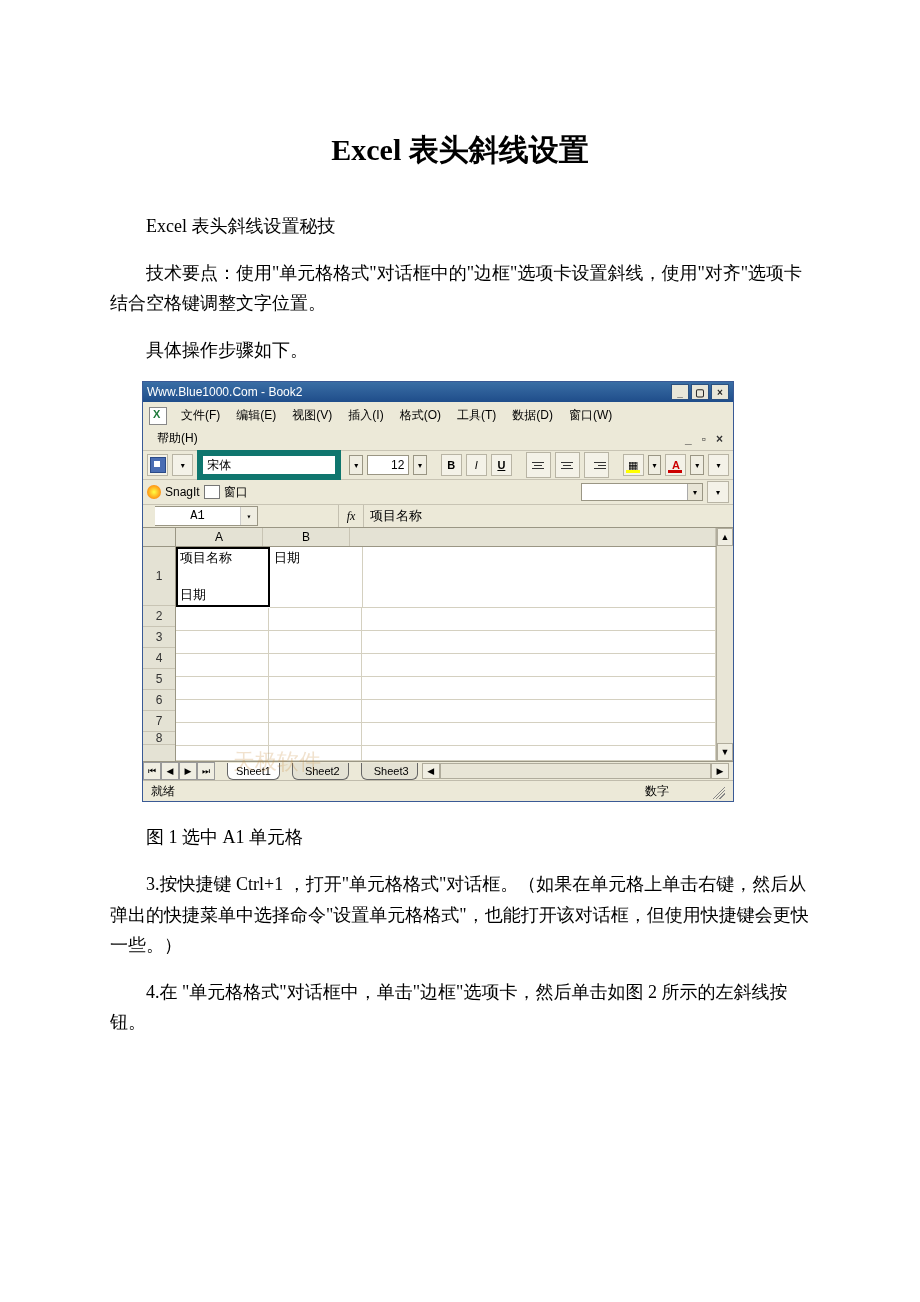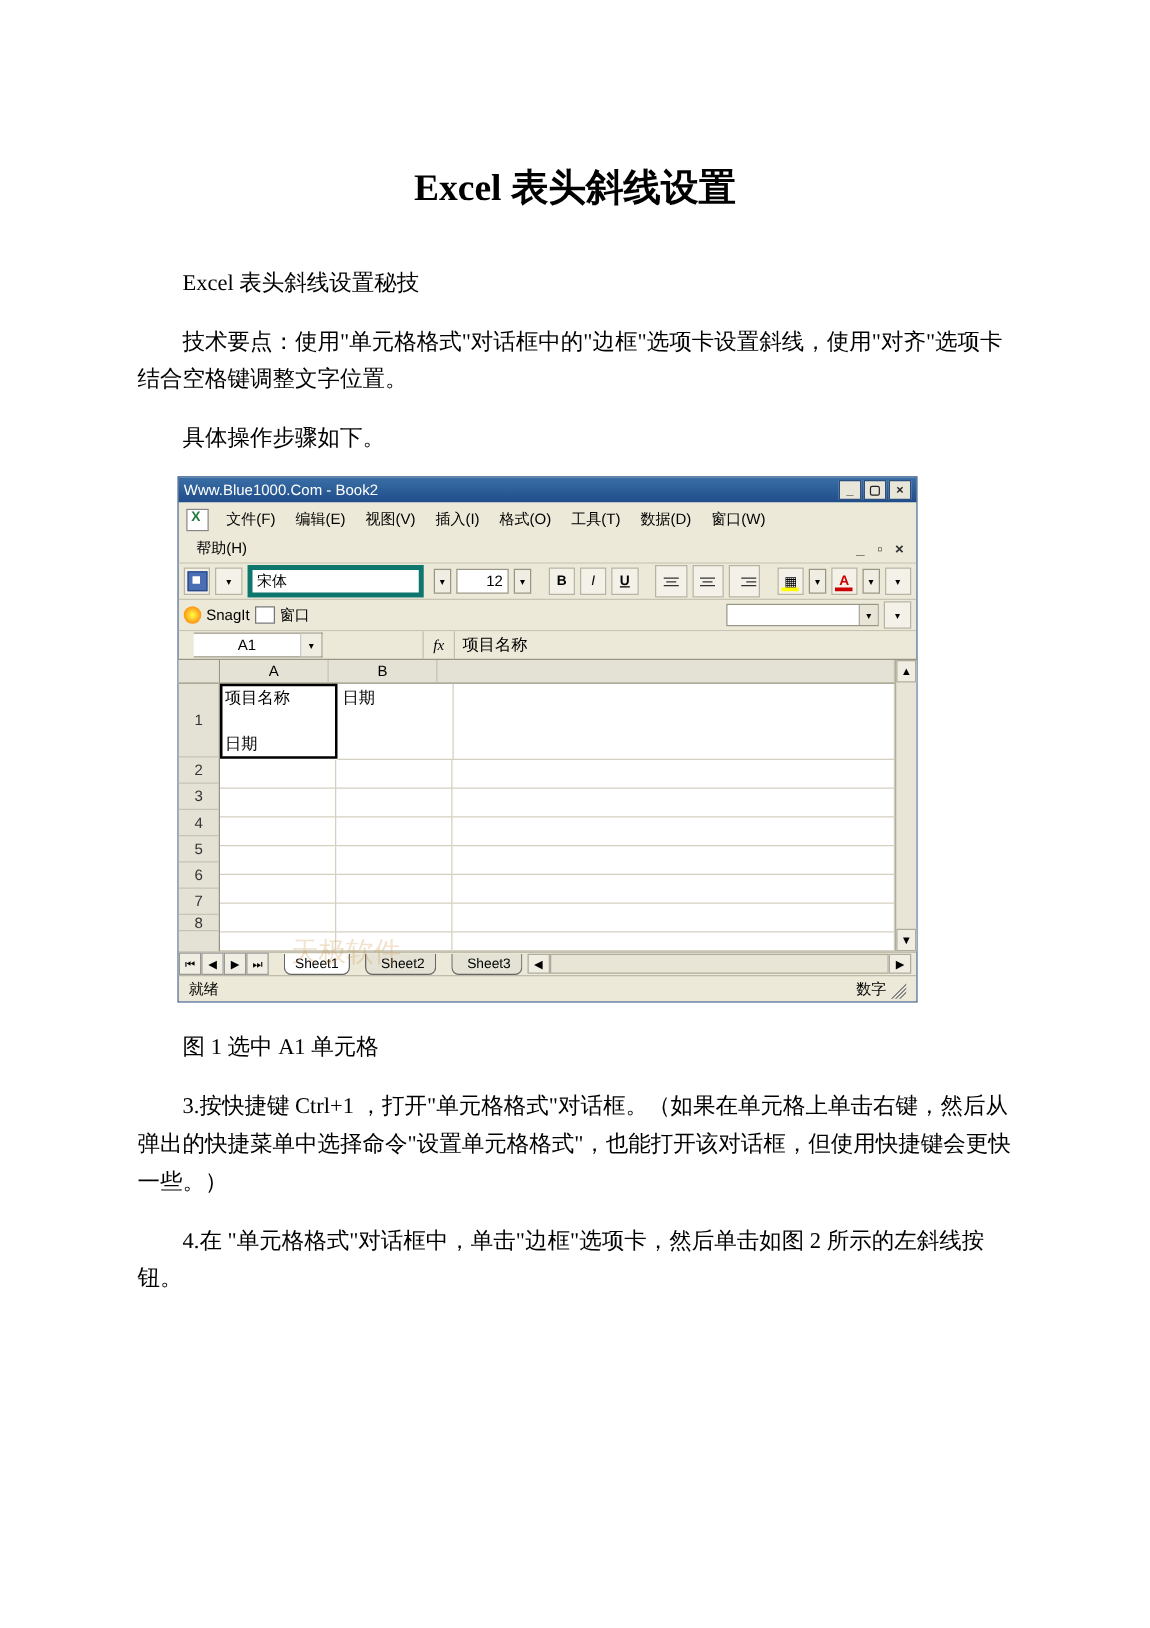--- a/index.html
+++ b/index.html
@@ -88,21 +88,21 @@
     gap:4px;
   }
   .tbtn {
     width:20px; height:20px; border:1px solid #b8b4a4;
     background:#f4f2e8; display:flex; align-items:center; justify-content:center;
     font-size:11px;
   }
   .save-icon{ width:14px;height:14px;background:#4a6db3;border:1px solid #2a4a88; position:relative;}
   .save-icon::after{content:"";position:absolute;left:3px;top:3px;width:6px;height:6px;background:#fff;}
   .font-box{
-    border:4px solid #0f766e; background:#fff; height:18px; width:130px;
+    border:6px solid #0f766e; background:#fff; height:18px; width:130px;
     display:flex; align-items:center; padding:0 4px; font-family:"SimSun";
   }
   .size-box{
     border:1px solid #9a9684; background:#fff; height:18px; width:34px;
     display:flex; align-items:center; padding:0 4px; justify-content:flex-end;
   }
   .tsep{ width:6px; }
   .b{font-weight:bold;} .i{font-style:italic;} .uline{text-decoration:underline;}
   .dropdown-arrow{ width:12px;height:18px;border:1px solid #9a9684;background:#f0eee2;display:flex;align-items:center;justify-content:center;font-size:8px;}
   .align-btn{display:flex;flex-direction:column;gap:2px;justify-content:center;padding:2px;}
@@ -123,20 +123,21 @@
   .combo .arr{width:14px;background:#e8e5d6;border-left:1px solid #aaa;display:flex;align-items:center;justify-content:center;font-size:8px;}
 
   .namebox-row{
     display:flex; align-items:center; background:#ece9d8; height:22px;
     border-bottom:1px solid #9a9684;
   }
   .namebox{
     width:102px; background:#fff; border:1px solid #9a9684; border-left:none;
     height:18px; display:flex; align-items:center; justify-content:center;
     margin-left:12px;
+    font-family:Liberation Mono, monospace;
   }
   .namebox .arr{width:16px;border-left:1px solid #ccc;display:flex;align-items:center;justify-content:center;font-size:8px;background:#f0eee2;height:100%;}
   .fx{
     width:24px; text-align:center; font-style:italic; font-family:serif; font-size:12px;
     border-left:1px solid #c4c0b0; border-right:1px solid #c4c0b0; height:100%;
     display:flex;align-items:center;justify-content:center;
   }
   .formula-bar{flex:1; padding:0 6px; font-size:13px;}
 
   
@@ -187,21 +188,21 @@
     padding:0 8px; background:#fff; border:1px solid #666;border-top:none;
     height:16px; display:flex;align-items:center;
     border-radius:0 0 6px 6px;
     margin-left:12px;
   }
   .sheet-tab.inactive{background:#e4e2d4;padding-left:12px;}
   .hscroll{flex:1;margin:0 4px;display:flex;}
   .hscroll .arr{width:16px;height:14px;border:1px solid #b0ac9c;background:#f0eee2;display:flex;align-items:center;justify-content:center;font-size:9px;}
   .hscroll .track{flex:1;border:1px solid #b0ac9c;background:#e8e5d6;}
 
-  .statusbar{height:20px;background:#ece9d8;border-top:1px solid #c0bcac;display:flex;align-items:center;font-size:12px;padding:0 8px;}
+  .statusbar{height:20px;background:#ece9d8;border-top:1px solid #c0bcac;display:flex;align-items:center;font-size:12px;padding:0 8px;gap:40px;}
   .statusbar .ready{width:40%;}
   .statusbar .num{flex:1;text-align:right;}
   .statusbar .grip{width:16px;height:16px;
     background:
      linear-gradient(135deg,transparent 60%,#888 60%,#888 65%,transparent 65%,
        transparent 70%,#888 70%,#888 75%,transparent 75%,
        transparent 80%,#888 80%,#888 85%,transparent 85%);
   }
 
   .watermark{

